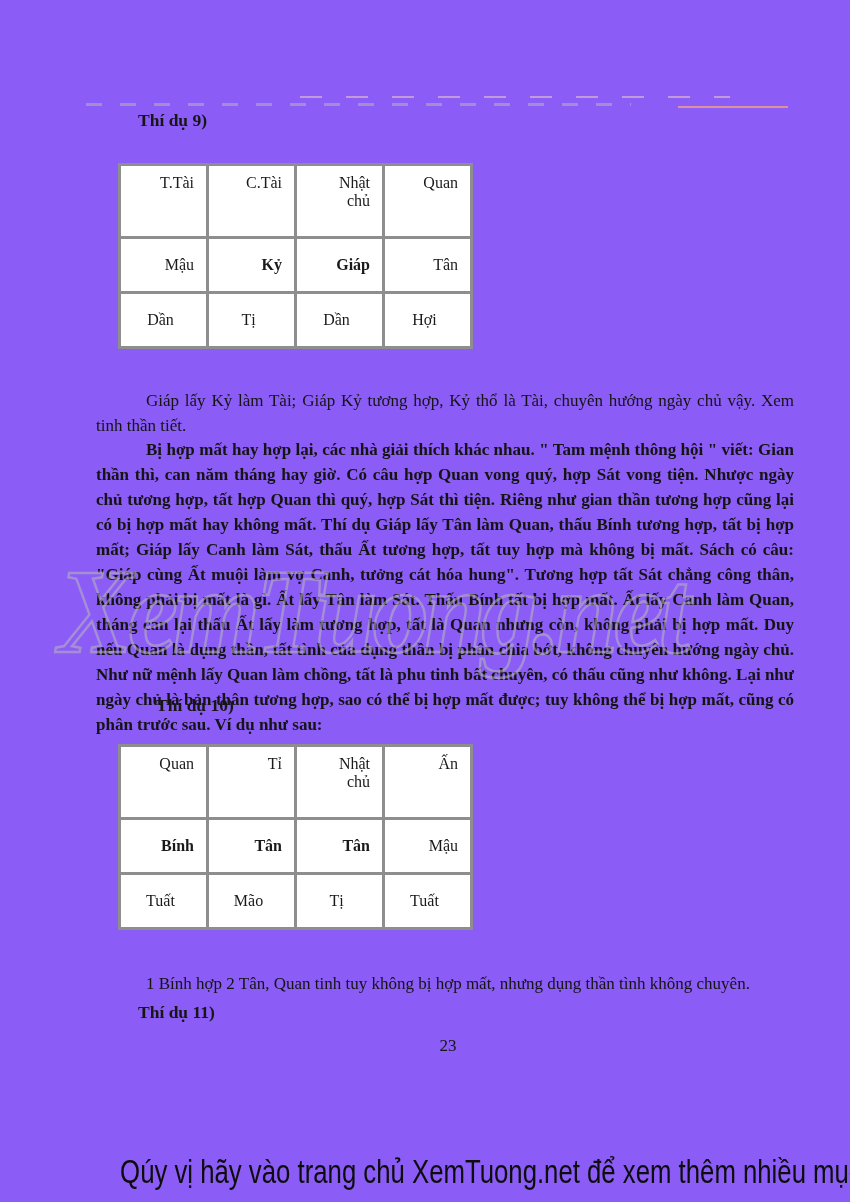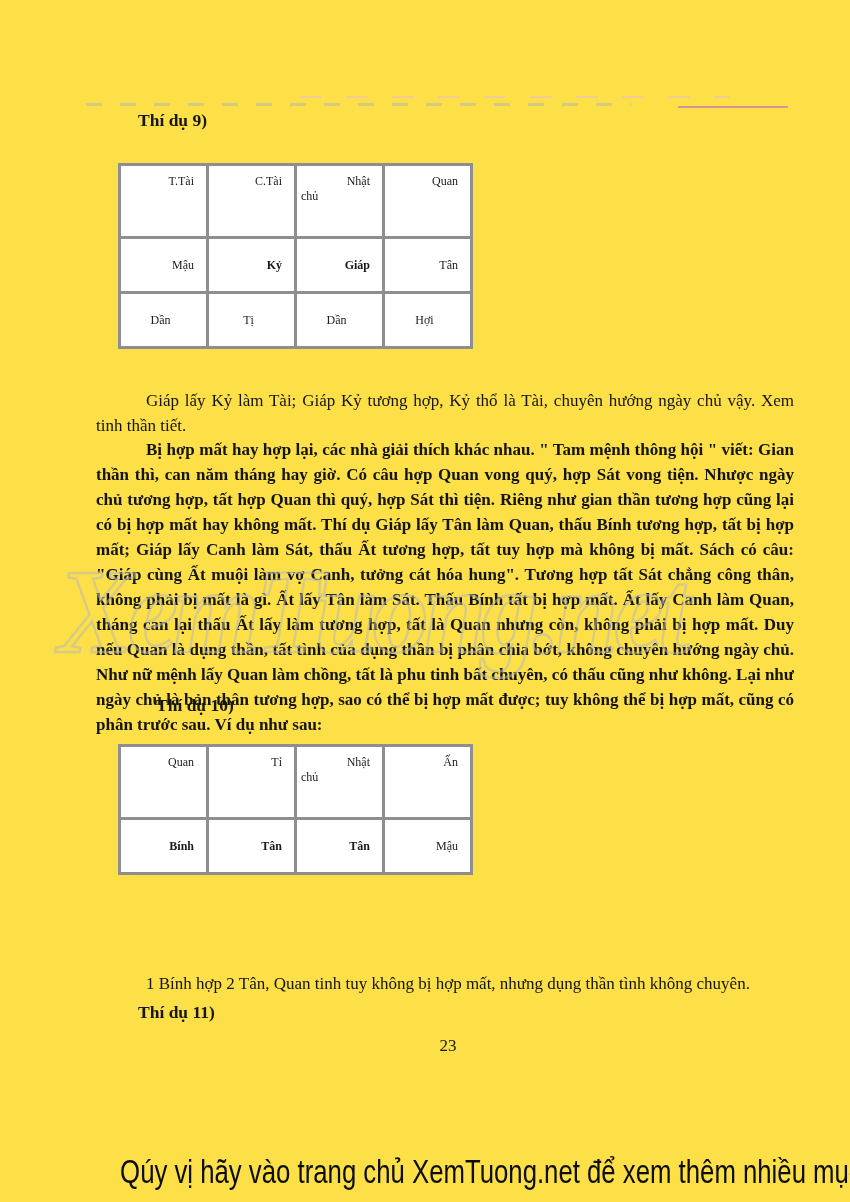--- a/index.html
+++ b/index.html
@@ -1,20 +1,20 @@
 <!DOCTYPE html>
 <html><head>
 <meta charset="utf-8">
 <style>
   * { margin:0; padding:0; box-sizing:content-box; }
   html,body { background:#ffffff; }
   .page {
     position:relative;
     width:850px; height:1202px;
-    background:#fde047;
+    background:#8b5cf6;
     font-family:"Liberation Serif", serif;
     color:#161616;
     overflow:hidden;
   }
 
   
   .artifact-dashes {
     position:absolute; top:103px; left:86px;
     width:545px; height:3px;
     background:repeating-linear-gradient(90deg,#b6b6b6 0 16px, transparent 16px 34px);
@@ -44,31 +44,31 @@
   table.btable {
     position:absolute; left:118px;
     border-collapse:collapse;
   }
   .t9  { top:163px; }
   .t10 { top:744px; }
   table.btable td {
     border:3px solid #8e8e8e;
     background:#ffffff;
     width:67px;
-    font-size:12px;
+    font-size:16px;
     text-align:right;
     padding:0 12px 0 6px;
     color:#1a1a1a;
   }
   table.btable tr.row-top td { height:62px; vertical-align:top; padding-top:8px; }
   table.btable tr.row-mid td { height:52px; vertical-align:middle; }
   table.btable tr.row-bot td { height:52px; vertical-align:middle;text-align:center; }
   table.btable td.bold { font-weight:bold; }
   td.daymaster .l1 { display:block; text-align:right; }
-  td.daymaster .l2 { display:block; text-align:left; margin-left:-2px; }
+  td.daymaster .l2 { display:block; text-align:right; margin-left:-2px; }
 
   .para {
     position:absolute; left:96px; width:698px;
     font-size:17px; line-height:25px;
     text-align:justify;
     color:#141414;
   }
   .p1 { top:388px; text-indent:50px; }
   .p2 { top:437px; text-indent:50px;font-weight:bold; }
   .p3 { top:971px; text-indent:50px; text-align:left; }
@@ -159,20 +159,26 @@
         <span class="l2">chủ</span>
       </td>
       <td>Ấn</td>
     </tr>
     <tr class="row-mid">
       <td class="bold">Bính</td>
       <td class="bold">Tân</td>
       <td class="bold">Tân</td>
       <td>Mậu</td>
     </tr>
+    <tr class="row-bot">
+      <td>Tuất</td>
+      <td>Mão</td>
+      <td>Tị</td>
+      <td>Tuất</td>
+    </tr>
   </tbody>
     </table>
 
   <div class="para p3">1 Bính hợp 2 Tân, Quan tinh tuy không bị hợp mất, nhưng dụng thần tình không chuyên.</div>
 
   <div class="h-example h11">Thí dụ 11)</div>
 
   <div class="page-number">23</div>
 
   <div class="footer">

